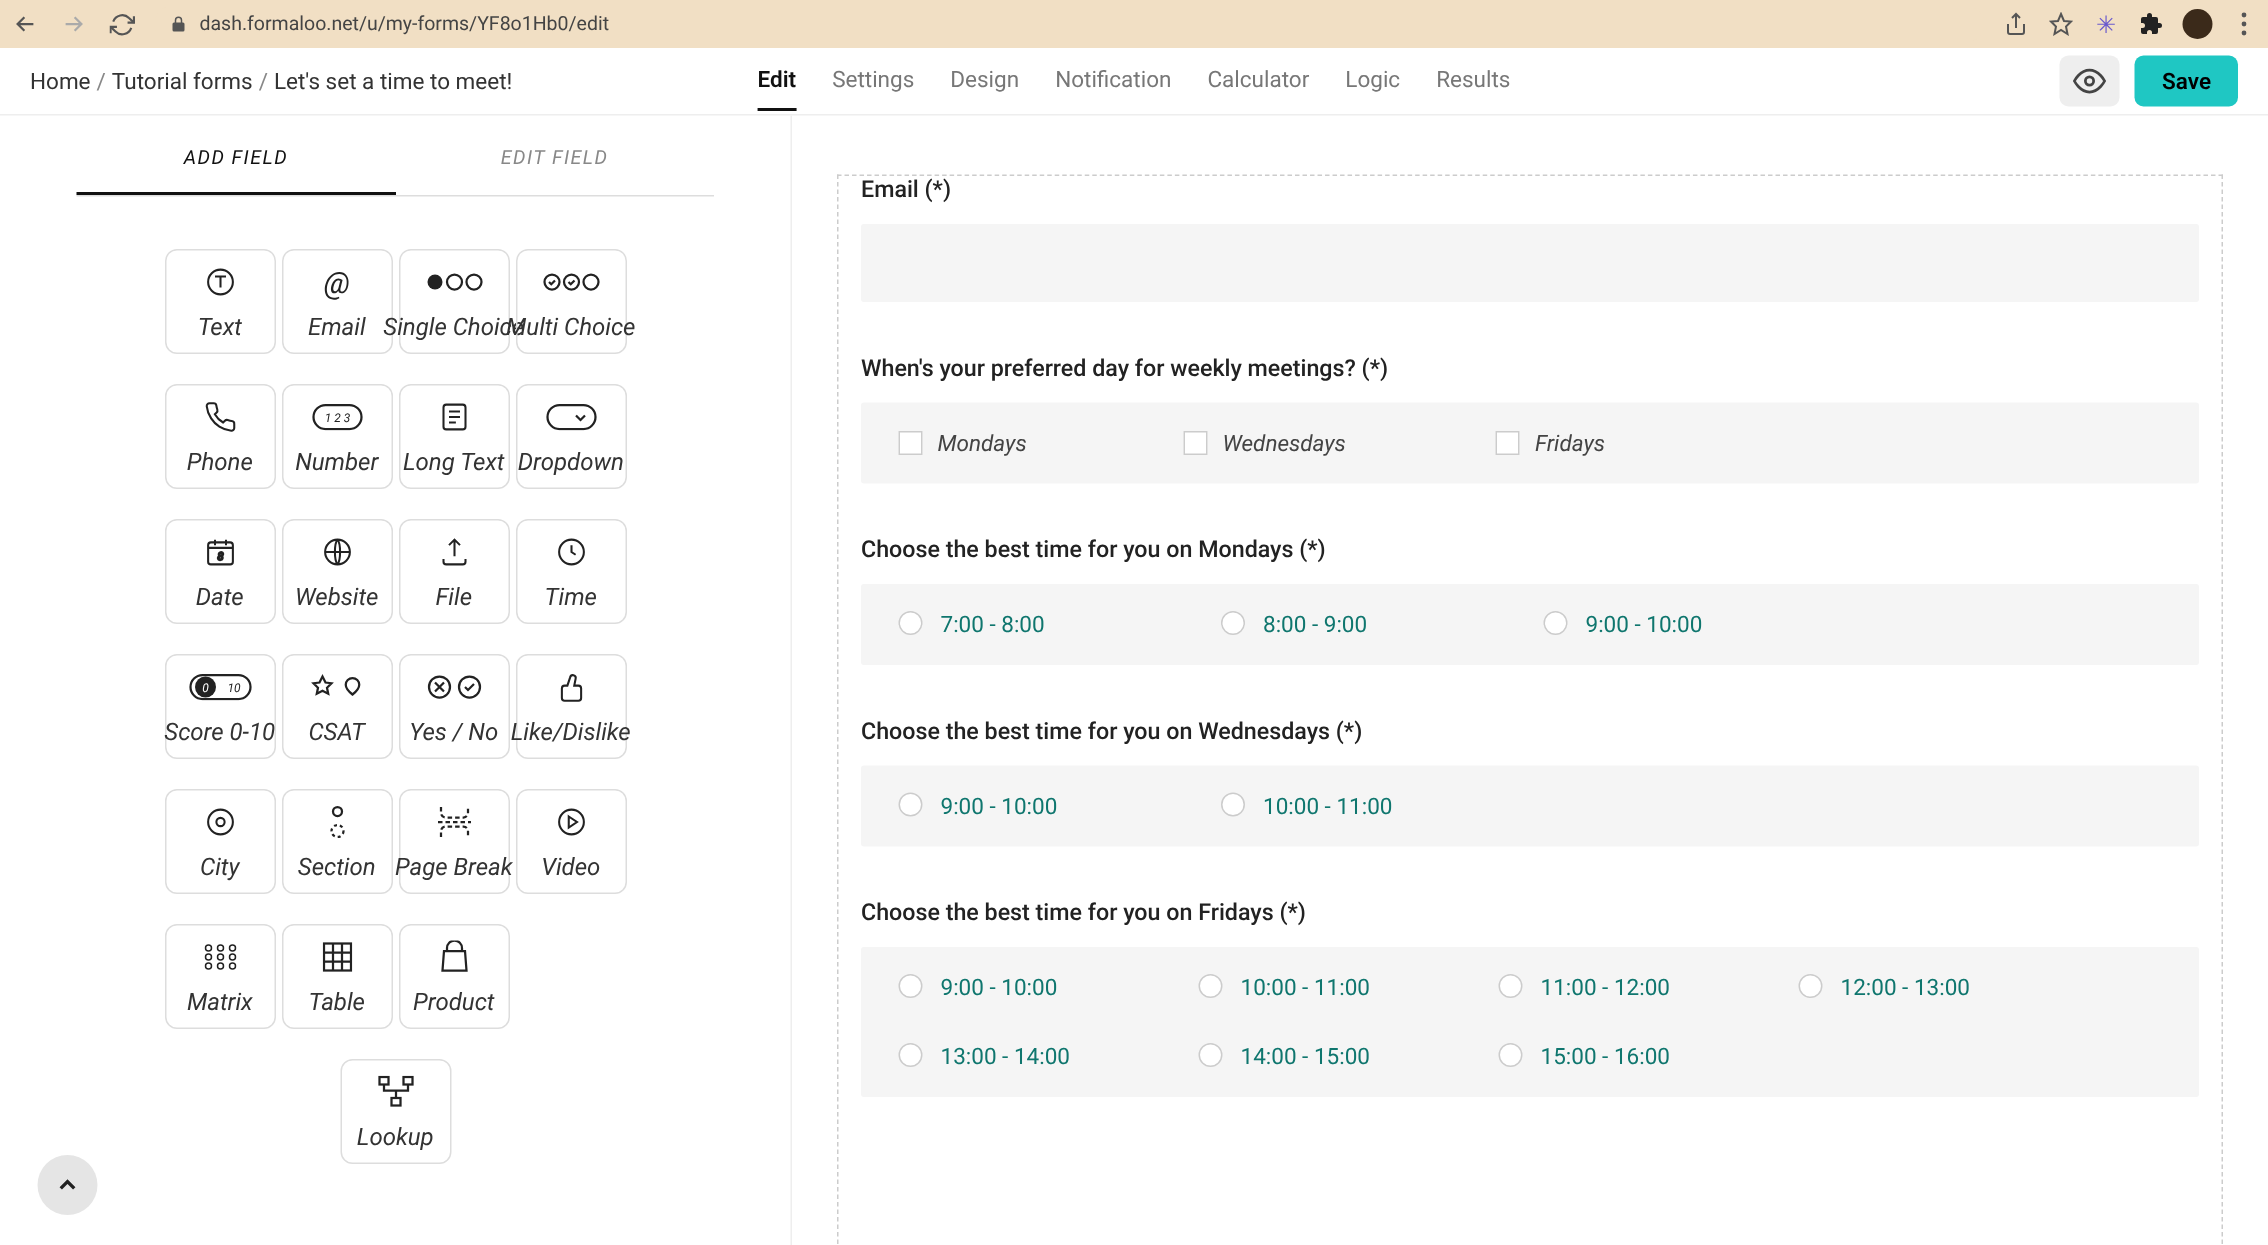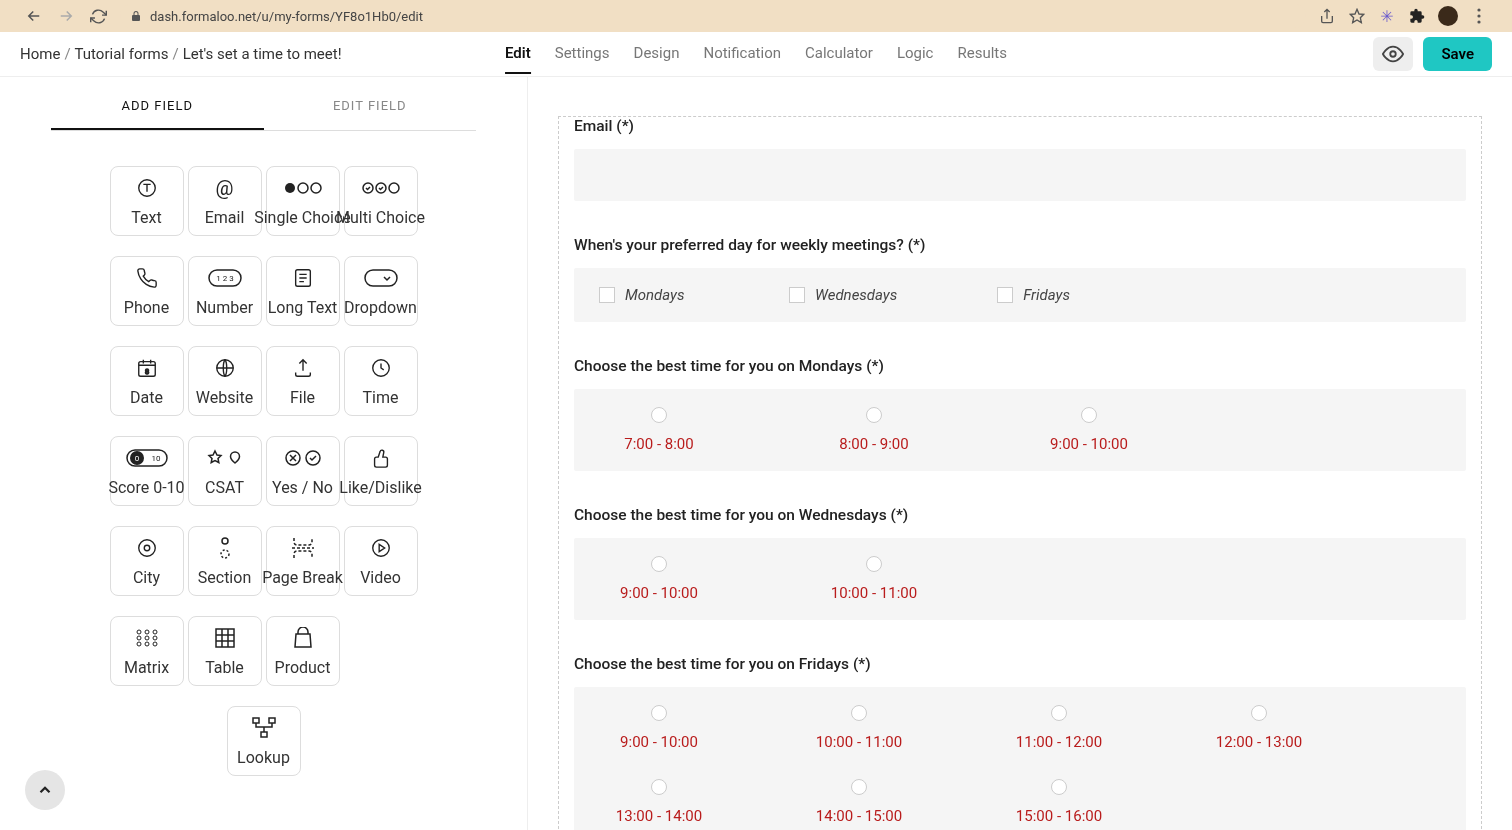--- a/index.html
+++ b/index.html
@@ -1,19 +1,19 @@
 <!DOCTYPE html>
 <html><head>
 <meta charset="utf-8">
 <style>
   * { box-sizing: border-box; margin: 0; padding: 0; }
   body { font-family: -apple-system, BlinkMacSystemFont, "Segoe UI", Roboto, sans-serif; width: 1512px; height: 830px; overflow: hidden; background: #fff; }
   
   
-  .browser-bar { height: 32px; background: #F1DFC4; display: flex; align-items: center; padding: 0 24px; gap: 12px; }
+  .browser-bar { height: 32px; background: #F1DFC4; display: flex; align-items: center; padding: 0 7px; gap: 12px; }
   .browser-bar .nav-icon { width: 20px; height: 20px; display: flex; align-items: center; justify-content: center; color: #555; cursor: pointer; }
   .url-bar { flex: 1; height: 24px; background: #F1DFC4; border-radius: 12px; display: flex; align-items: center; padding: 0 10px; gap: 8px; color: #444; font-size: 13px; }
   .browser-actions { display: flex; gap: 12px; align-items: center; }
   .browser-actions .ext-icon { width: 18px; height: 18px; display:flex; align-items:center; justify-content:center; }
   .avatar-ext { width:20px; height:20px; border-radius:50%; background:#3b2a1a; display:inline-block; }
   
   
   .app-bar { height: 45px; border-bottom: 1px solid #eee; display: flex; align-items: center; padding: 0 20px; }
   .breadcrumb { font-size: 15px; color: #333; display: flex; gap: 4px; align-items:center; }
   .breadcrumb .sep { color: #888; }
@@ -22,21 +22,21 @@
   .tabs .tab.active { color: #111; font-weight: 600; border-bottom: 2px solid #111; }
   .top-actions { margin-left: auto; display: flex; gap: 10px; align-items:center; }
   .preview-btn { width: 40px; height: 34px; background: #eee; border-radius: 6px; display:flex; align-items:center; justify-content:center; cursor:pointer; }
   .save-btn { background: #1fc7c3; color: #000000; font-weight:600; padding: 8px 18px; border-radius: 6px; cursor:pointer; font-size:15px; }
   
   
   .content { display: flex; height: calc(100% - 77px); }
   
   
   .sidebar { width: 528px; padding: 5px 20px 20px 20px; border-right: 1px solid #eee; position: relative; }
-  .side-wrap { border: 1px dashed transparent; height: 100%; padding: 0 30px; overflow: hidden; }
+  .side-wrap { border: 1px dashed transparent; height: 100%; padding: 0 30px; overflow: hidden; font-style: italic; }
   .side-tabs { display: flex; border-bottom: 1px solid #ddd; }
   .side-tabs .stab { flex:1; text-align:center; padding: 15px 0; font-size: 13px; letter-spacing: 1px; color: #888; cursor:pointer; }
   .side-tabs .stab.active { color: #111; border-bottom: 2px solid #111; }
   
   .field-grid { display: grid; grid-template-columns: repeat(4, 74px); gap: 20px 4px; justify-content: center; margin-top: 35px; }
   .field-card { width: 74px; height: 70px; border: 1px solid #ddd; border-radius: 8px; display:flex; flex-direction:column; align-items:center; justify-content:center; gap:8px; cursor:pointer; }
   .field-card.dashed { border-style: dashed; }
   .field-card .ficon { height: 24px; display:flex; align-items:center; justify-content:center; color:#222; }
   .field-card .flabel { font-size: 16px; color:#333; white-space:nowrap; }
   .lookup-row { display:flex; justify-content:center; margin-top:20px; }
@@ -46,21 +46,21 @@
   
   .canvas { flex:1; padding: 10px 30px; overflow-y:auto; }
   .form-area { border: 1px dashed #ccc; min-height: 100%; padding: 0px 15px 40px 15px; margin-top: 29px; }
   .q-block { margin-top: 0px; }
   .q-label { font-size: 15.5px; color: #222; font-weight: 500; margin-bottom: 14px; }
   .input-box { width: 100%; height: 52px; background: #f5f5f5; border-radius: 2px; }
   .options-box { width: 100%; background: #f5f5f5; border-radius: 2px; padding: 18px 25px; display:flex; flex-wrap:wrap; gap: 40px 100px; font-style: italic; }
   .check-opt { display:flex; align-items:center; gap:10px; color:#444; font-size:15px; min-width:90px; }
   .check-opt .box { width:16px; height:16px; border:1px solid #ccc; background:#fff; }
   .radio-row { width:100%; background:#f5f5f5; border-radius:2px; padding: 18px 25px; display:flex; flex-wrap:wrap; gap: 28px 95px; }
-  .radio-opt { display:flex; align-items:center; gap:12px; color:#b91c1c; font-size:15px; min-width: 120px; flex-direction: column; }
+  .radio-opt { display:flex; gap:12px; color:#0f766e; font-size:15px; min-width: 120px; }
   .radio-opt .circ { width:16px; height:16px; border:1px solid #ccc; border-radius:50%; background:#fff; }
   .q-spacer { height: 35px; }
 </style>
 </head>
 <body>
 
 <div class="browser-bar">
   <div class="nav-icon">
       <svg width="18" height="18" viewBox="0 0 24 24" fill="none" stroke="#555" stroke-width="2">
         <path d="M19 12H5M11 18l-6-6 6-6"></path>

